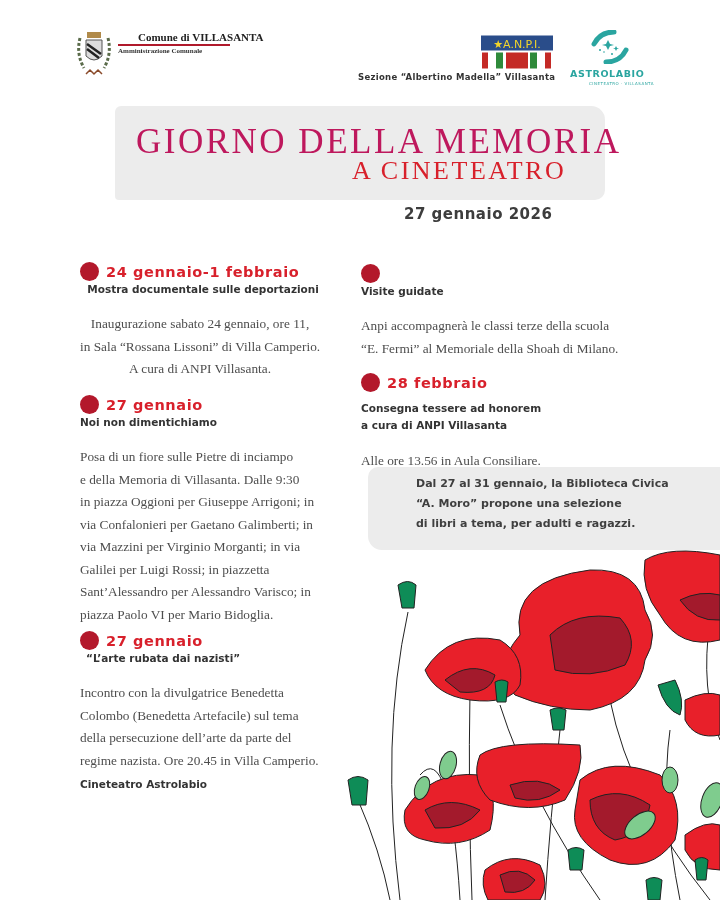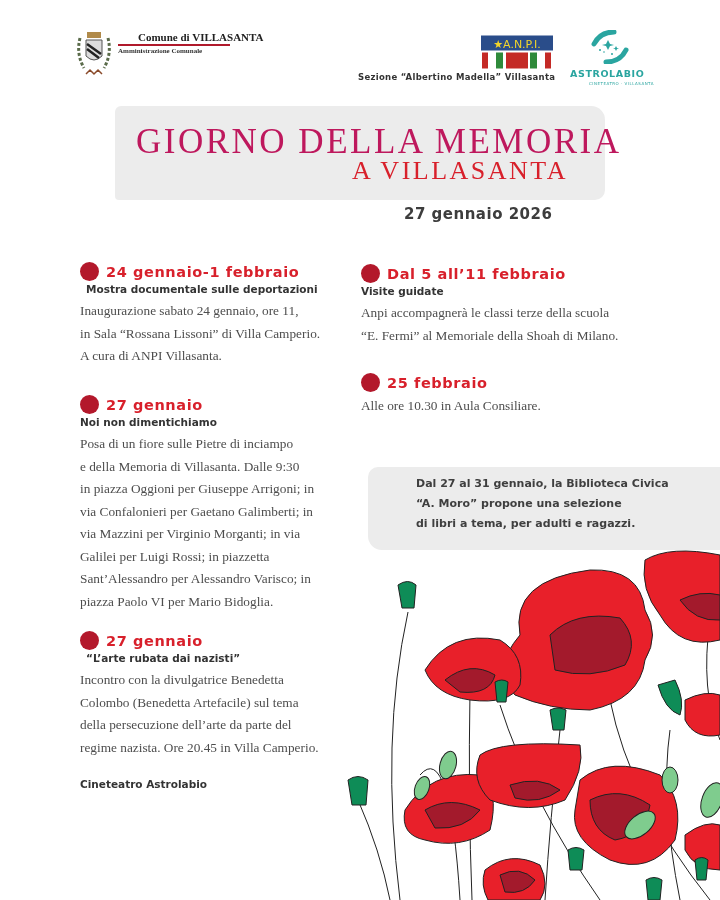--- a/index.html
+++ b/index.html
@@ -24,23 +24,23 @@
   .title-main { left:136px; top:122px; font-family:Liberation Serif, serif; font-size:35px; color:#be185d; letter-spacing:2.5px; }
   .title-sub { left:352px; top:156px; font-family:"Liberation Serif", serif; font-size:26px; color:#d8202b; letter-spacing:2.5px; }
   .title-date { left:404px; top:205px; font-family:"DejaVu Sans", sans-serif; font-weight:bold; font-size:15px; color:#3d3d3d; letter-spacing:0.5px; }
 
   
   .event { position:absolute; }
   .event-head { display:flex; align-items:center; gap:7px; }
   .dot { width:19px; height:19px; border-radius:50%; background:#b3182b; flex:none; }
   .event-date { font-family:"DejaVu Sans", sans-serif; font-weight:bold; font-size:14.5px; color:#d8202b; letter-spacing:0.6px; }
   .event-subtitle { font-family:"DejaVu Sans", sans-serif; font-weight:bold; font-size:10.5px; color:#333; line-height:16px; }
-  .event-body { font-family:"Liberation Serif", serif; font-size:13.3px; color:#4d4d4d; line-height:22.5px; margin-top:3px; white-space:pre-line; }
-
-  #ev1 { left:80px; top:262px; }
+  .event-body { font-family:"Liberation Serif", serif; font-size:13.3px; color:#4d4d4d; line-height:22.5px; margin-top:16px; white-space:pre-line; }
+
+  #ev1 { left:80px; top:262px;text-align:center; }
   #ev2 { left:80px; top:395px; }
   #ev3 { left:80px; top:631px; }
   #ev4 { left:80px; top:776px; }
   #ev5 { left:361px; top:264px; }
   #ev6 { left:361px; top:373px; }
 
   #ev1 .event-subtitle, #ev3 .event-subtitle { margin-left:6px; }
 
   .library-band { left:368px; top:467px; width:352px; height:83px; background:#ececec; border-radius:10px 0 0 14px; }
   .library-text { left:385px; top:474px; font-family:"DejaVu Sans", sans-serif; font-weight:bold; font-size:11px; color:#3f3f3f; line-height:20px; white-space:pre-line;margin-left:31px; }
@@ -81,21 +81,21 @@
   <path d="M26 16 L27 18 L29 18.5 L27 19 L26 21 L25 19 L23 18.5 L25 18 Z" fill="#2aa5a0"></path>
   <circle cx="10" cy="20" r="1" fill="#2aa5a0"></circle>
     <circle cx="14" cy="22" r="0.8" fill="#2aa5a0"></circle>
     <circle cx="22" cy="24" r="1" fill="#2aa5a0"></circle>
 </svg>
 <div class="abs astro-name">ASTROLABIO</div>
 <div class="abs astro-sub">CINETEATRO · VILLASANTA</div>
 
 <div class="abs title-band"></div>
 <div class="abs title-main">GIORNO DELLA MEMORIA</div>
-<div class="abs title-sub">A VILLASANTA</div>
+<div class="abs title-sub">A CINETEATRO</div>
 <div class="abs title-date">27 gennaio 2026</div>
 
 <div class="event" id="ev1">
   <div class="event-head">
       <span class="dot"></span>
       <span class="event-date">24 gennaio-1 febbraio</span>
     </div>
   <div class="event-subtitle">Mostra documentale sulle deportazioni</div>
   <div class="event-body">Inaugurazione sabato 24 gennaio, ore 11,
 in Sala “Rossana Lissoni” di Villa Camperio.
@@ -130,33 +130,34 @@
 regime nazista. Ore 20.45 in Villa Camperio.</div>
 </div>
 
 <div class="event" id="ev4">
   <div class="event-subtitle">Cineteatro Astrolabio</div>
 </div>
 
 <div class="event" id="ev5">
   <div class="event-head">
       <span class="dot"></span>
-      <span class="event-date">Dal 5 all’11 febbraio</span>
     </div>
   <div class="event-subtitle">Visite guidate</div>
   <div class="event-body">Anpi accompagnerà le classi terze della scuola
 “E. Fermi” al Memoriale della Shoah di Milano.</div>
 </div>
 
 <div class="event" id="ev6">
   <div class="event-head">
       <span class="dot"></span>
-      <span class="event-date">25 febbraio</span>
-    </div>
-  <div class="event-body">Alle ore 10.30 in Aula Consiliare.</div>
+      <span class="event-date">28 febbraio</span>
+    </div>
+  <div class="event-subtitle" style="white-space:pre-line;margin-top:8px;line-height:17px;">Consegna tessere ad honorem
+a cura di ANPI Villasanta</div>
+  <div class="event-body">Alle ore 13.56 in Aula Consiliare.</div>
 </div>
 
 <div class="abs library-band"></div>
 <div class="abs library-text">Dal 27 al 31 gennaio, la Biblioteca Civica
  “A. Moro” propone una selezione
 di libri a tema, per adulti e ragazzi.</div>
 
 <svg class="abs poppies" viewBox="0 0 380 360">
   <g fill="none" stroke="#222" stroke-width="1">
     <path d="M68 72 Q40 200 60 360"></path>

